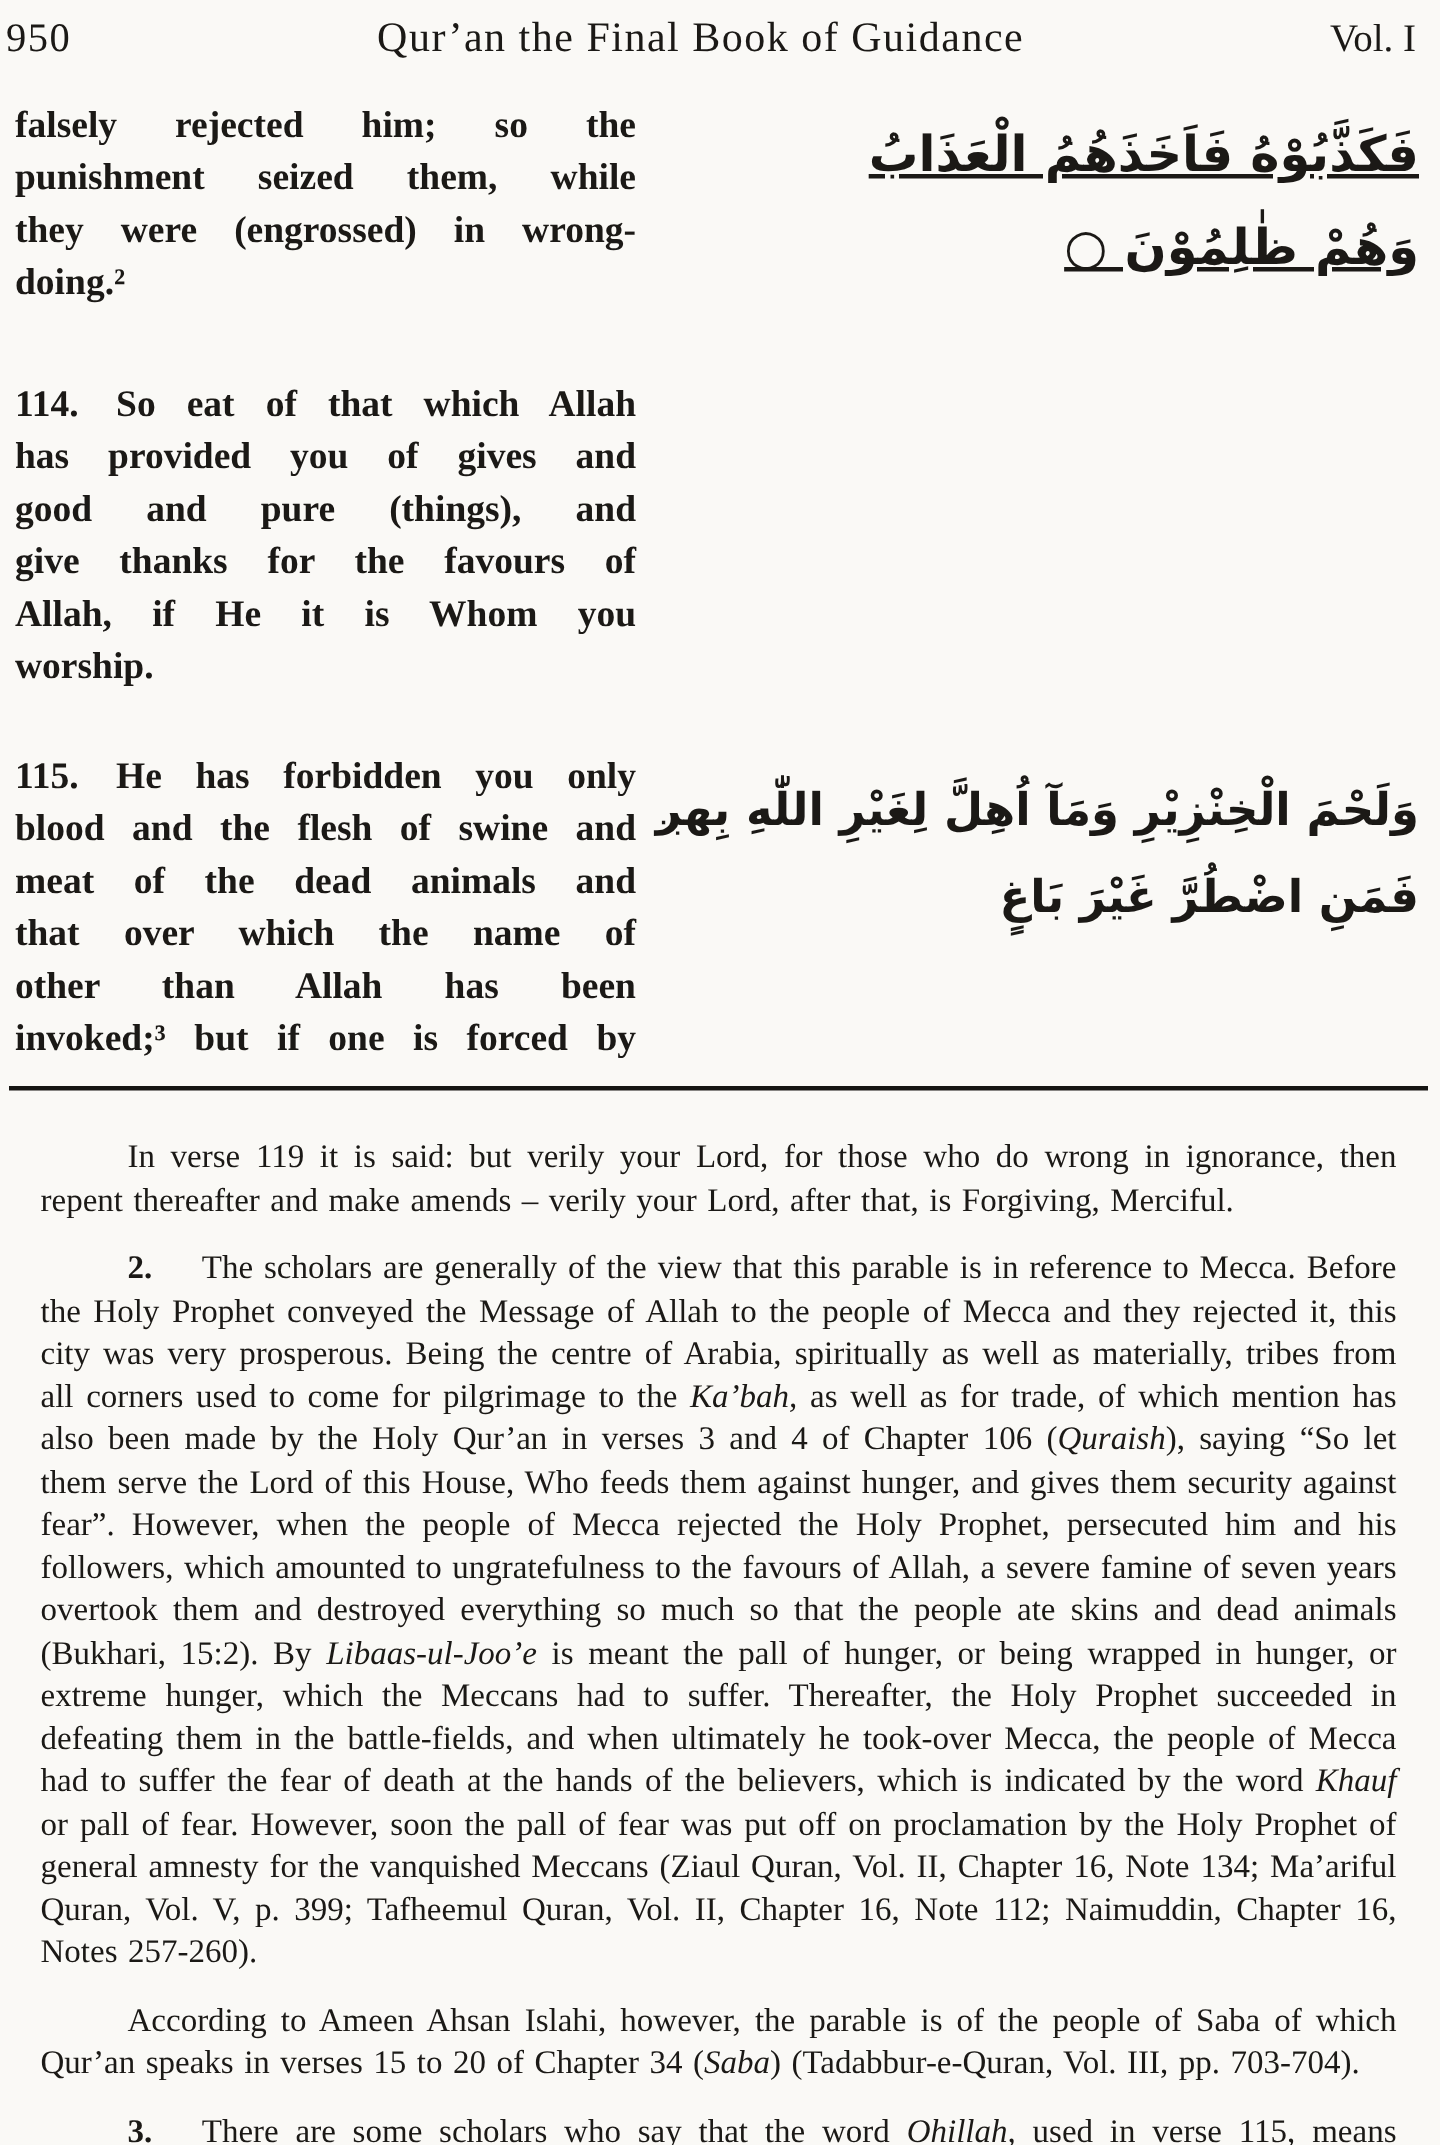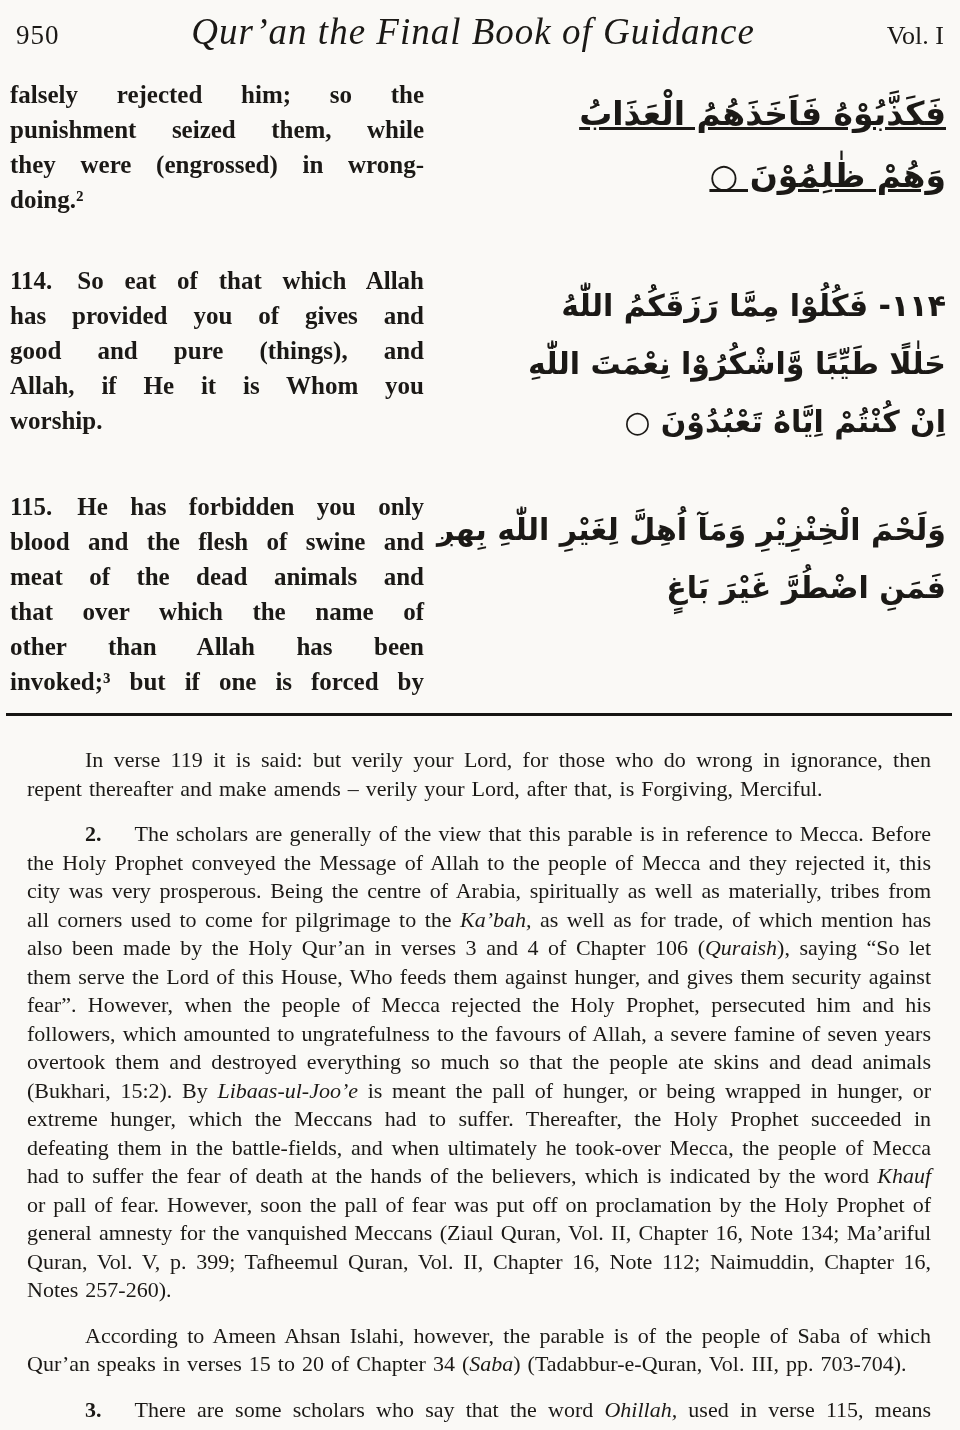--- a/index.html
+++ b/index.html
@@ -8,24 +8,24 @@
     background: #faf9f6;
     overflow: hidden;
     color: #1b1916;
     font-family: "Liberation Serif", serif;
   }
   .page { width: 960px; height: 1430px; position: relative; overflow: hidden; }
 
   
   .header {
     display: flex; align-items: baseline;
-    padding: 10px 16px 0 16px;
+    padding: 10px 16px 0 4px;
   }
   .pagenum { font-size: 27px; letter-spacing: 1px; }
-  .title   { flex: 1; text-align: center; font-style: italic; font-size: 37px; letter-spacing: 1px; }
+  .title   { flex: 1; text-align: center; font-size: 28px; letter-spacing: 1px; }
   .volume  { font-size: 26px; }
 
   
   .verses { padding: 0 10px 0 10px; }
   .verse-row { display: flex; }
   .row1 { margin-top: 24px; }
   .row2 { margin-top: 46px; }
   .row3 { margin-top: 38px; }
 
   .eng {
@@ -93,27 +93,23 @@
         <div class="aline">فَكَذَّبُوْهُ فَاَخَذَهُمُ الْعَذَابُ</div>
         <div class="aline">وَهُمْ ظٰلِمُوْنَ ○</div>
       </div>
     </section>
 
     <section class="verse-row row2">
       <div class="eng">
         <div class="eline">114. So eat of that which Allah</div>
         <div class="eline">has provided you of gives and</div>
         <div class="eline">good and pure (things), and</div>
+        <div class="eline">give thanks for the favours of</div>
         <div class="eline">Allah, if He it is Whom you</div>
         <div class="eline last">worship.</div>
-      </div>
-      <div class="arb">
-        <div class="aline">۱۱۴- فَكُلُوْا مِمَّا رَزَقَكُمُ اللّٰهُ</div>
-        <div class="aline">حَلٰلًا طَيِّبًا وَّاشْكُرُوْا نِعْمَتَ اللّٰهِ</div>
-        <div class="aline">اِنْ كُنْتُمْ اِيَّاهُ تَعْبُدُوْنَ ○</div>
       </div>
     </section>
 
     <section class="verse-row row3">
       <div class="eng">
         <div class="eline">115. He has forbidden you only</div>
         <div class="eline">blood and the flesh of swine and</div>
         <div class="eline">meat of the dead animals and</div>
         <div class="eline">that over which the name of</div>
         <div class="eline">other than Allah has been</div>

